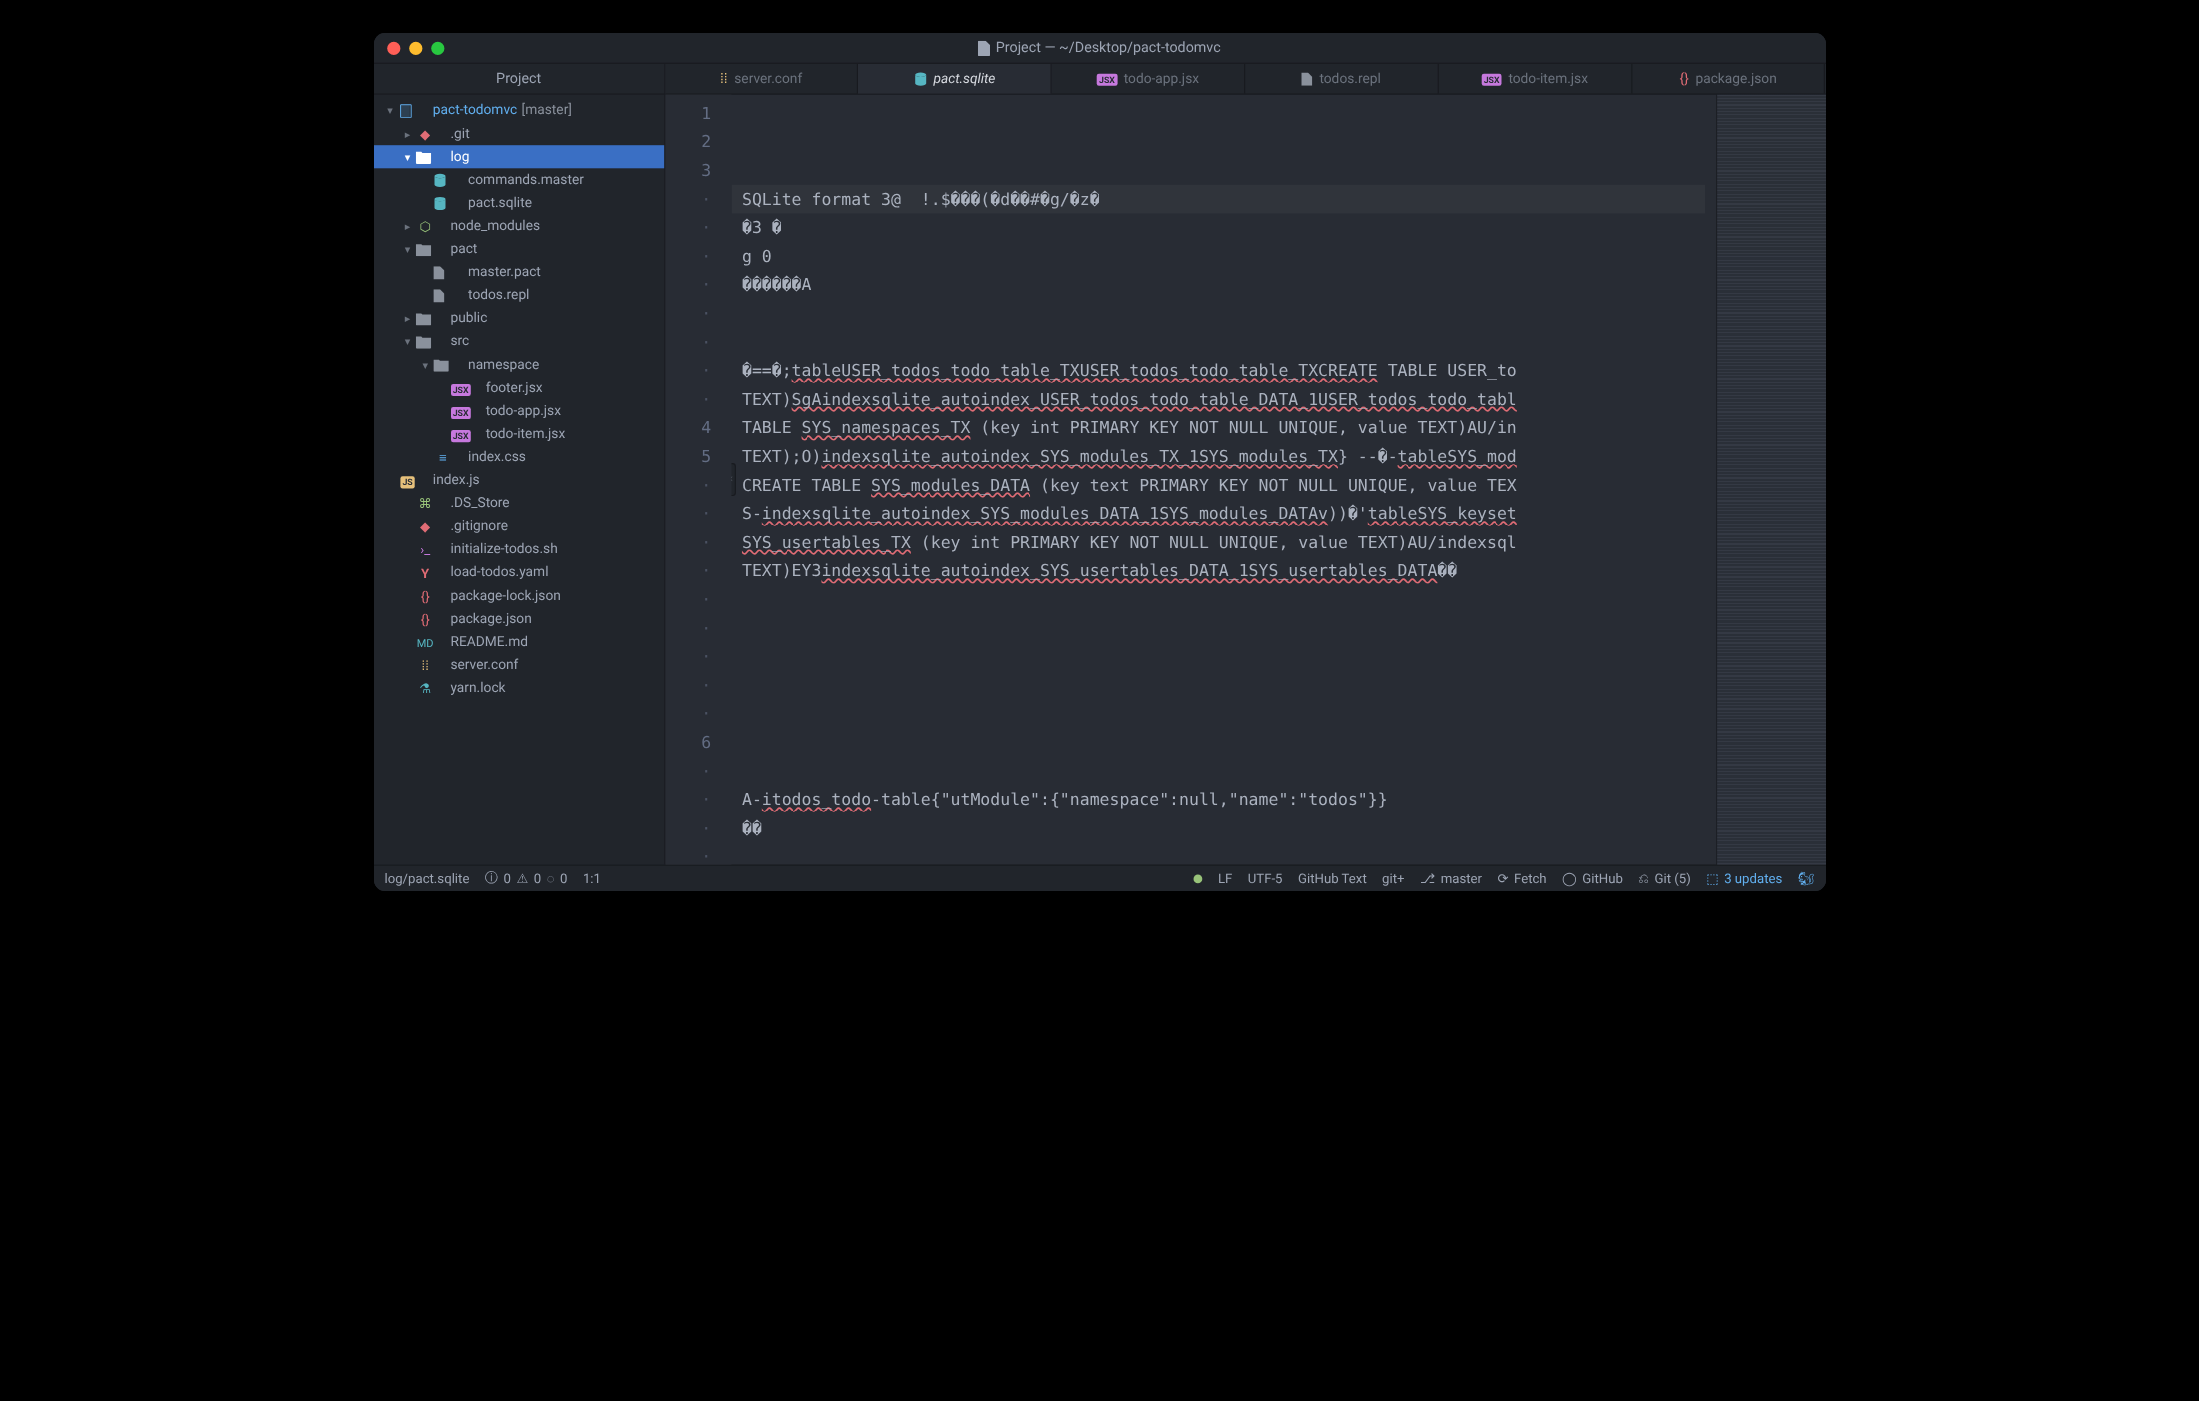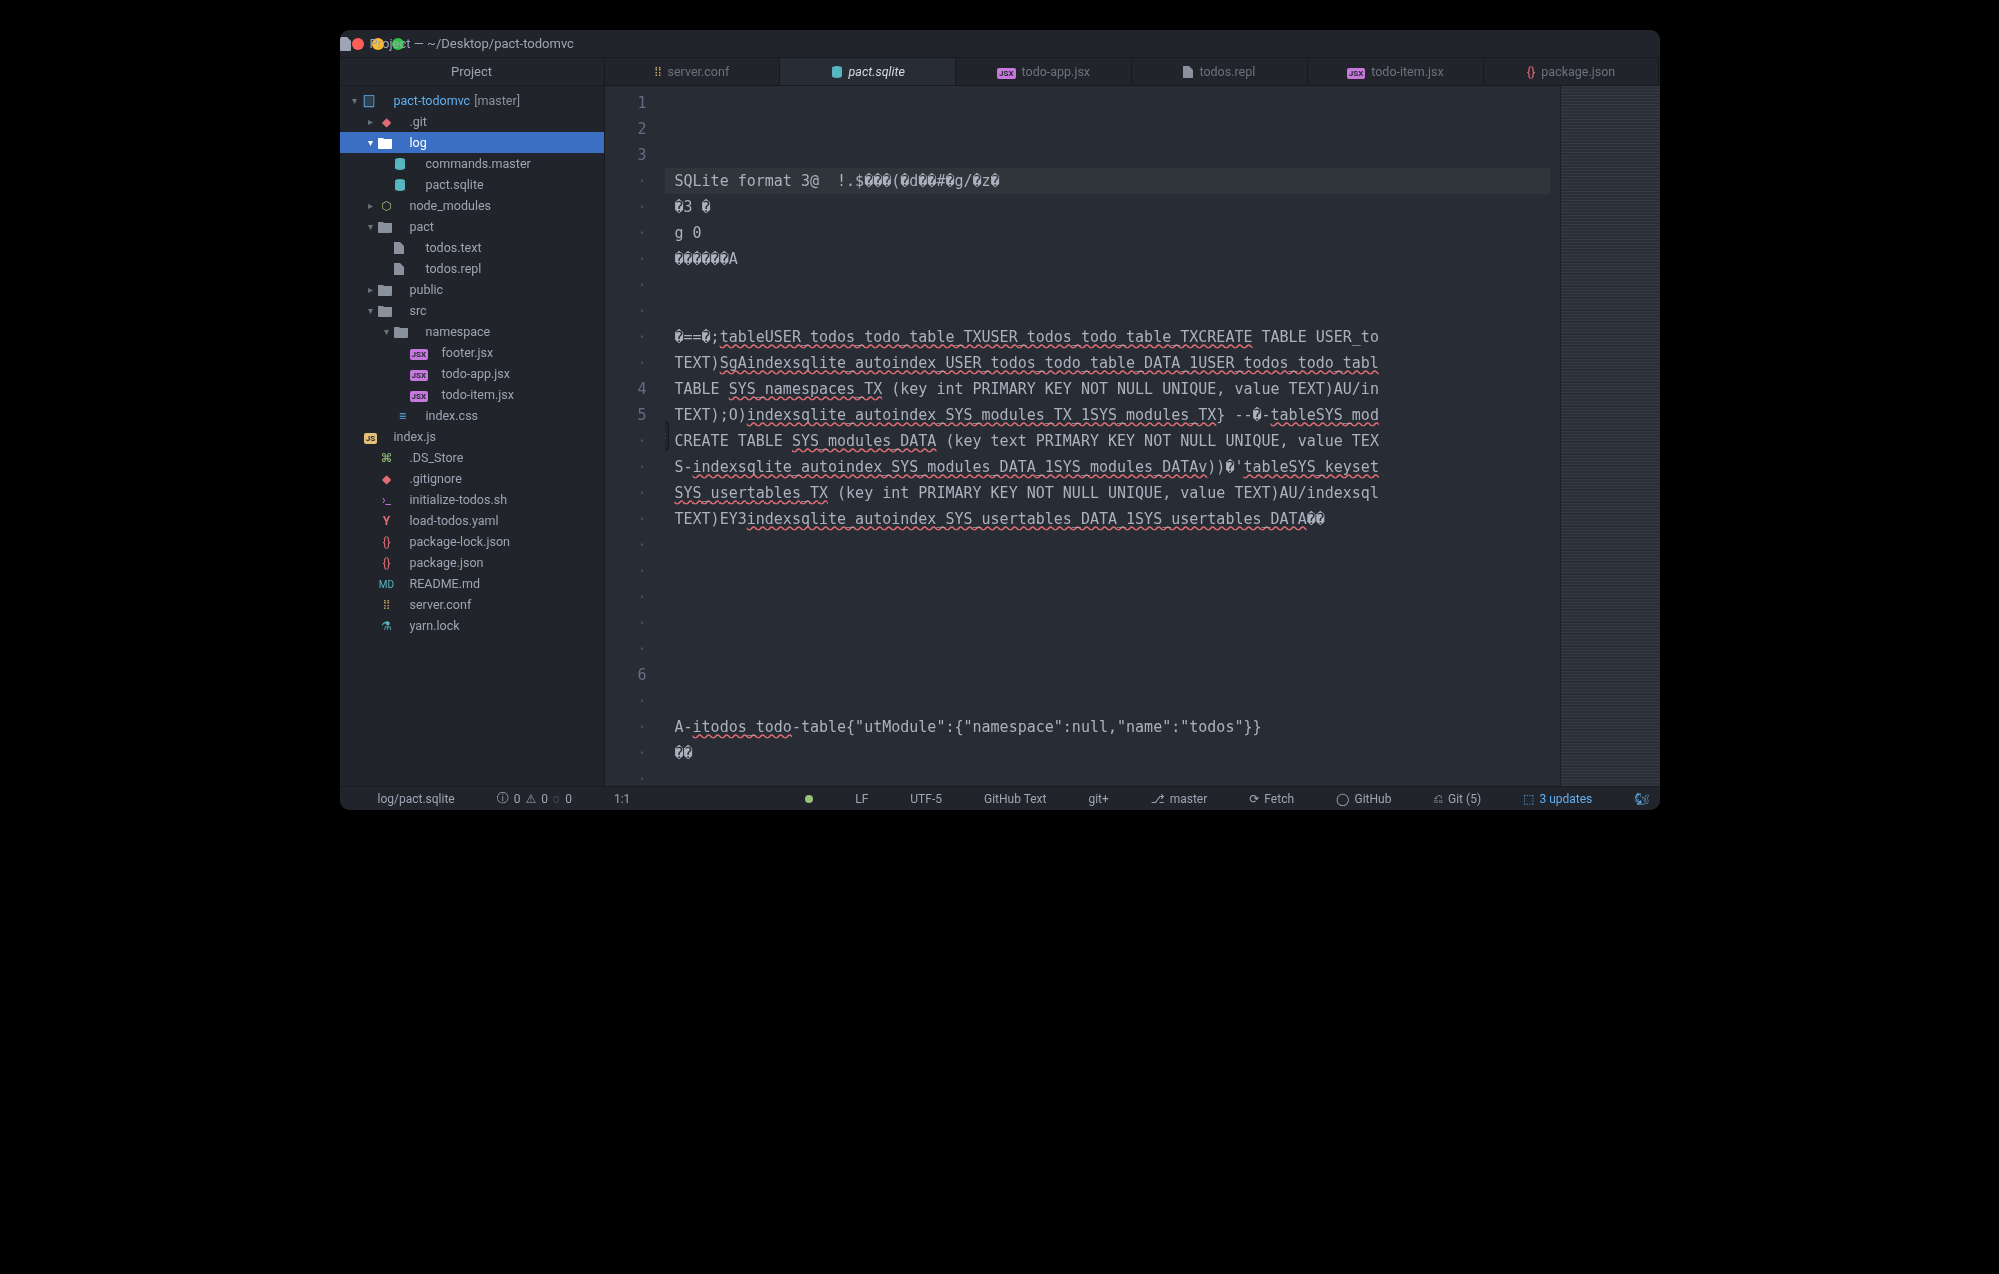--- a/index.html
+++ b/index.html
@@ -46,21 +46,22 @@
   .tl-max   { background:#28c840; }
   .title {
     position: absolute;
     left: 0; right: 0;
     text-align: center;
     color: #9da5b4;
     font-size: 13px;
     pointer-events: none;
     display:flex;
     align-items:center;
-    gap:16px;
+    justify-content:center;
+    gap:2px;
   }
   .body {
     flex: 1;
     display: flex;
     min-height: 0;
   }
   .sidebar {
     width: 265px;
     background: #21252b;
     border-right: 1px solid #181a1f;
@@ -196,21 +197,21 @@
     background:#21252b;
     border-top:1px solid #181a1f;
     display:flex;
     align-items:center;
     font-size:12px;
     color:#9da5b4;
     padding:0 10px;
     gap:14px;
   }
   .statusbar .grow { flex:1; }
-  .statusbar .seg { display:flex;align-items:center;gap:5px; cursor:pointer;margin-left:28px;}
+  .statusbar .seg { display:flex;align-items:center;gap:5px; cursor:pointer;}
   .statusbar .seg .ico { font-size:12px; }
   .green-dot { width:8px;height:8px;border-radius:50%;background:#98c379; }
   .blue { color:#61afef; }
   .ic { display:inline-block;width:14px;text-align:center; }
   svg { display:block; }
 </style>
 </head>
 <body>
 
 <div class="window">
@@ -296,21 +297,21 @@
             </span>
             <span class="label">pact</span>
           </div>
           <div class="tree-row" style="padding-left: 40px;">
             <span class="chev"></span>
             <span class="icon">
               <svg width="10" height="12" viewBox="0 0 10 12">
                 <path fill="#8a919c" d="M0 0h6l4 4v8H0z"></path>
               </svg>
             </span>
-            <span class="label">todos.text</span>
+            <span class="label">master.pact</span>
           </div>
           <div class="tree-row" style="padding-left: 40px;">
             <span class="chev"></span>
             <span class="icon">
               <svg width="10" height="12" viewBox="0 0 10 12">
                 <path fill="#8a919c" d="M0 0h6l4 4v8H0z"></path>
               </svg>
             </span>
             <span class="label">todos.repl</span>
           </div>

